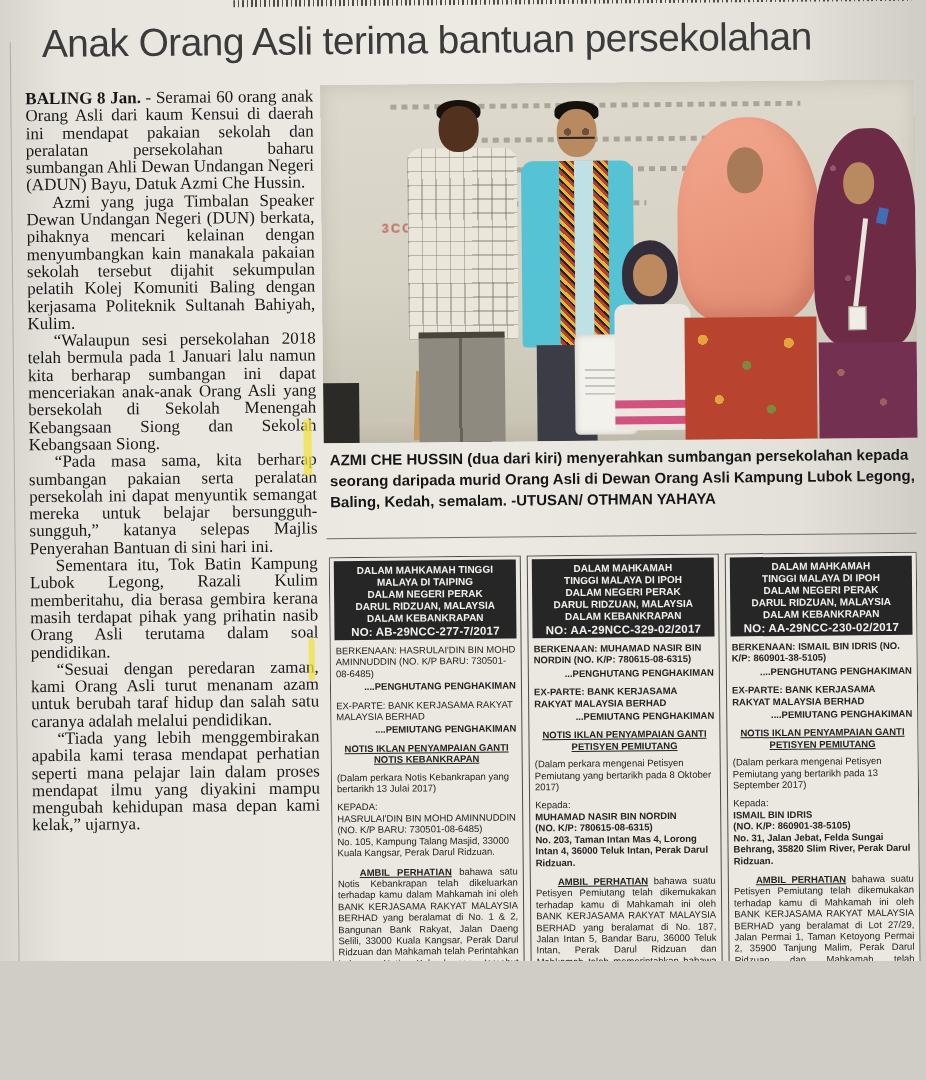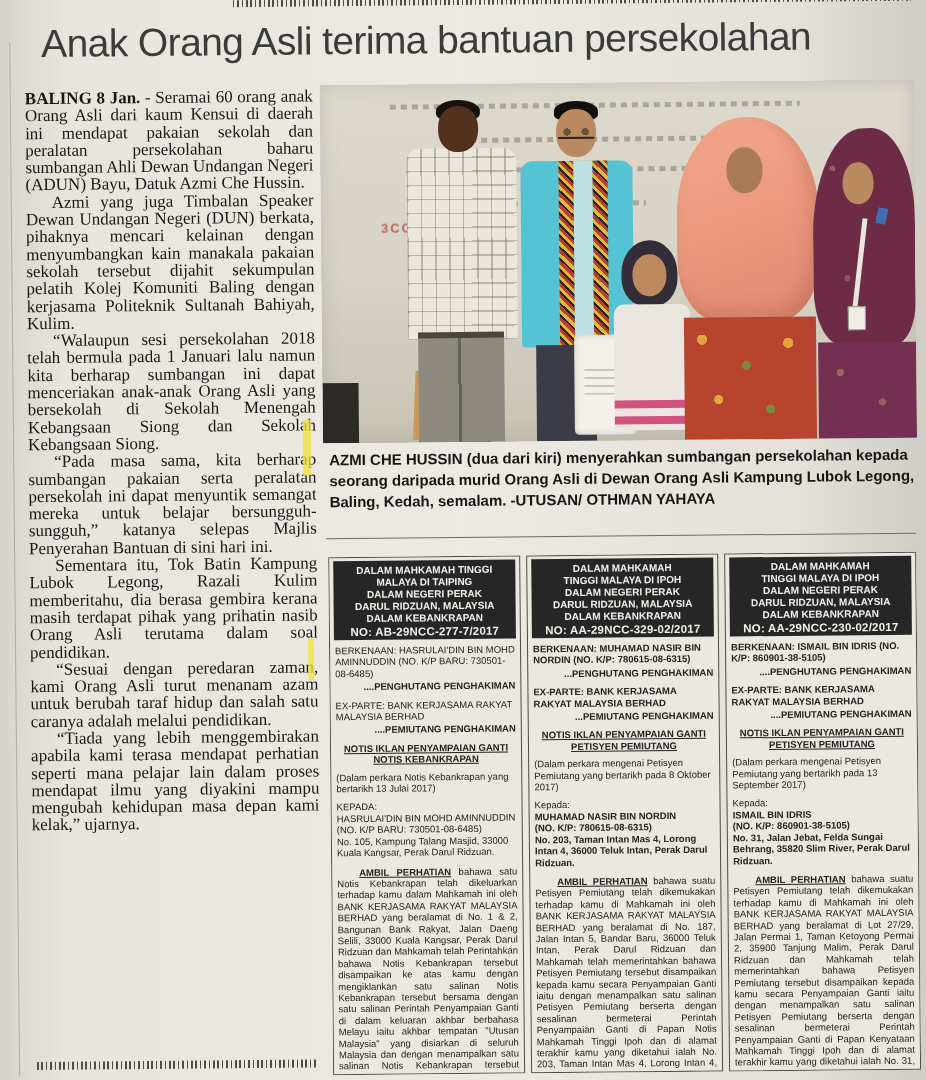--- a/index.html
+++ b/index.html
@@ -1,16 +1,16 @@
 <!DOCTYPE html>
 <html><head>
 <meta charset="utf-8">
 <style>
   html,body{margin:0;padding:0;width:926px;height:1080px;overflow:hidden;background:#cfcdc6;}
-  .page{position:relative;width:926px;height:1080px;overflow:hidden;
+  .page{position:relative;width:926px;height:961px;overflow:hidden;
     background:linear-gradient(90deg,#d6d4cd 0%,#e7e5de 7%,#eceae3 50%,#e3e1da 86%,#d0cec7 99%);
     font-family:"Liberation Sans",sans-serif;color:#1c1c1c;}
   .tilt{position:absolute;inset:-8px;transform:rotate(-0.55deg);transform-origin:50% 50%;}
   .hatch{background:repeating-linear-gradient(90deg,#4f4d48 0 1.6px,transparent 1.6px 4.4px);}
   .top-hatch{position:absolute;left:246px;top:6px;width:678px;height:7px;}
   .bottom-hatch{position:absolute;left:40px;top:1066px;width:282px;height:8px;}
   .left-rule{position:absolute;left:22px;top:46px;width:1px;height:1034px;background:#aeaca4;}
   .headline{position:absolute;left:54px;top:26px;width:868px;font-size:39px;font-weight:400;
     letter-spacing:-.6px;color:#3b3b3b;white-space:nowrap;}
   

